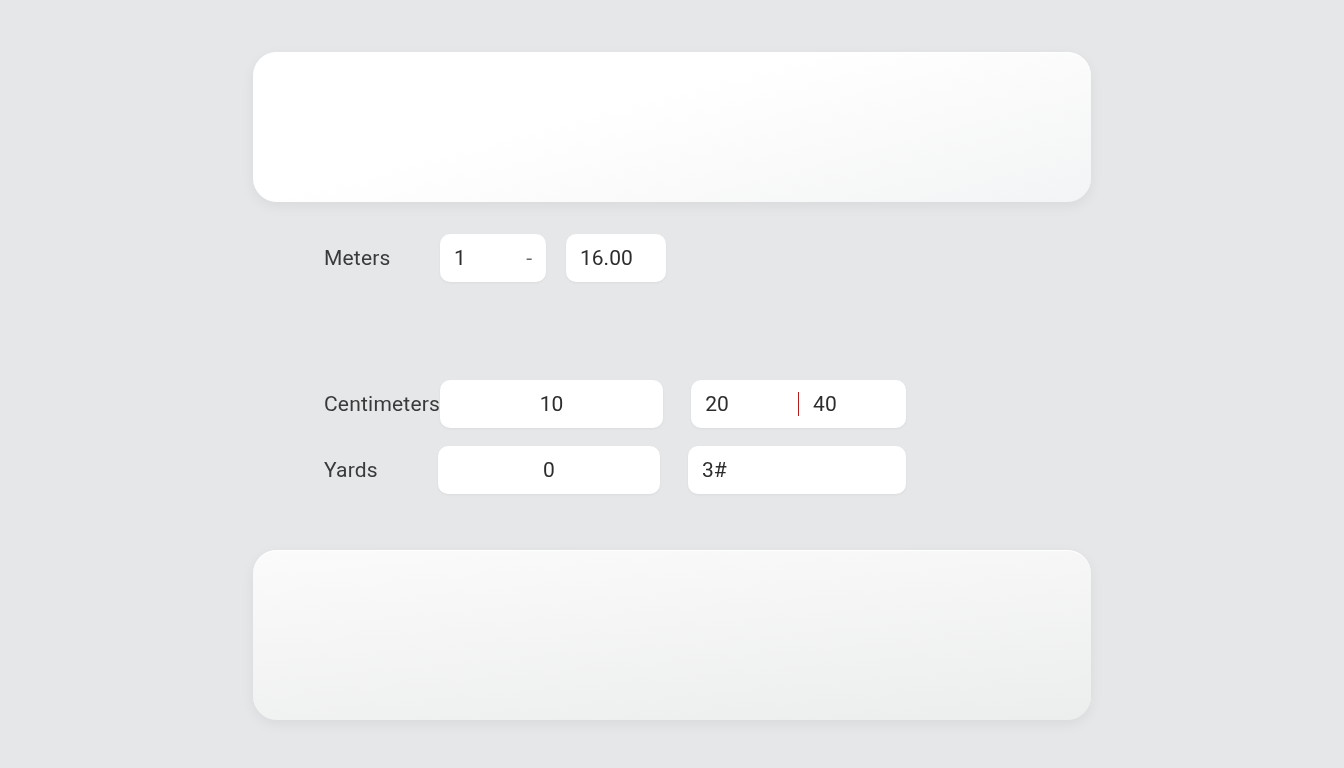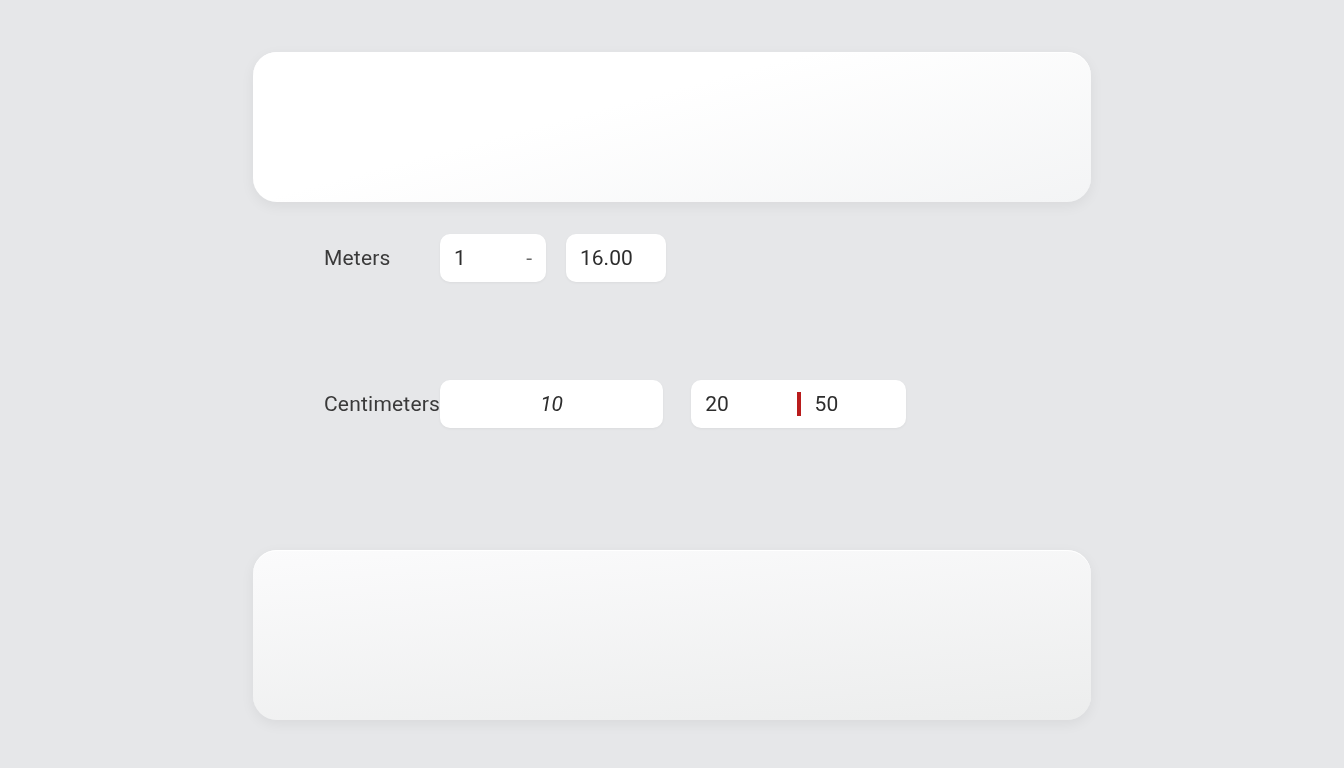--- a/index.html
+++ b/index.html
@@ -69,21 +69,21 @@
     display: flex;
     padding: 0;
   }
   .cell.split .half {
     flex: 1;
     display: flex;
     align-items: center;
     padding: 0 14px;
   }
   .cell.split .half:first-child {
-    border-right: 4px solid #b91c1c;
+    border-right: 1px solid #b91c1c;
   }
   input.cell {
     font-family: inherit;
   }
   .dash {
     color: #6a6a6a;
     margin-left: auto;
     padding-left: 8px;
   }
 </style>
@@ -100,29 +100,36 @@
       <div class="cell" style="width:106px;">
         <span>1</span>
         <span class="dash">-</span>
       </div>
     </div>
     <input class="cell" style="width: 100px; margin-left: 2px;" value="16.00">
   </div>
 
   <div class="row cm">
     <div class="row-label">Centimeters</div>
-    <div class="cell center" style="width:226px;font-style:italic;">
+    <div class="cell center" style="width:226px;">
       <span>10</span>
     </div>
     <div class="cell split" style="width:218px;margin-left:10px;">
       <div class="half">
         <span>20</span>
       </div>
       <div class="half">
-        <span>50</span>
+        <span>40</span>
       </div>
     </div>
   </div>
 
+  <div class="row yards">
+    <div class="row-label">Yards</div>
+    <div class="cell center" style="width:226px;">
+      <span>0</span>
+    </div>
+    <input class="cell" style="width: 218px; margin-left: 10px;" value="3#">
+  </div>
 
   <div class="panel bottom"></div>
 
 </div>
 
 </body></html>

